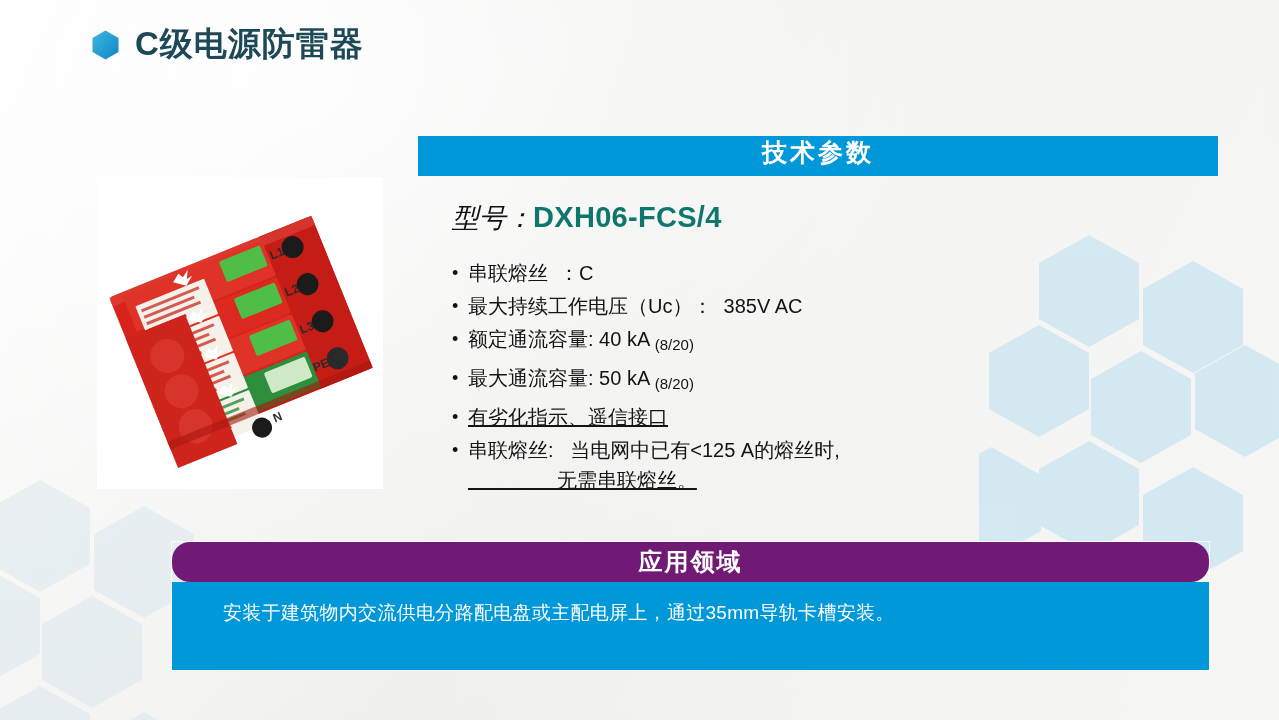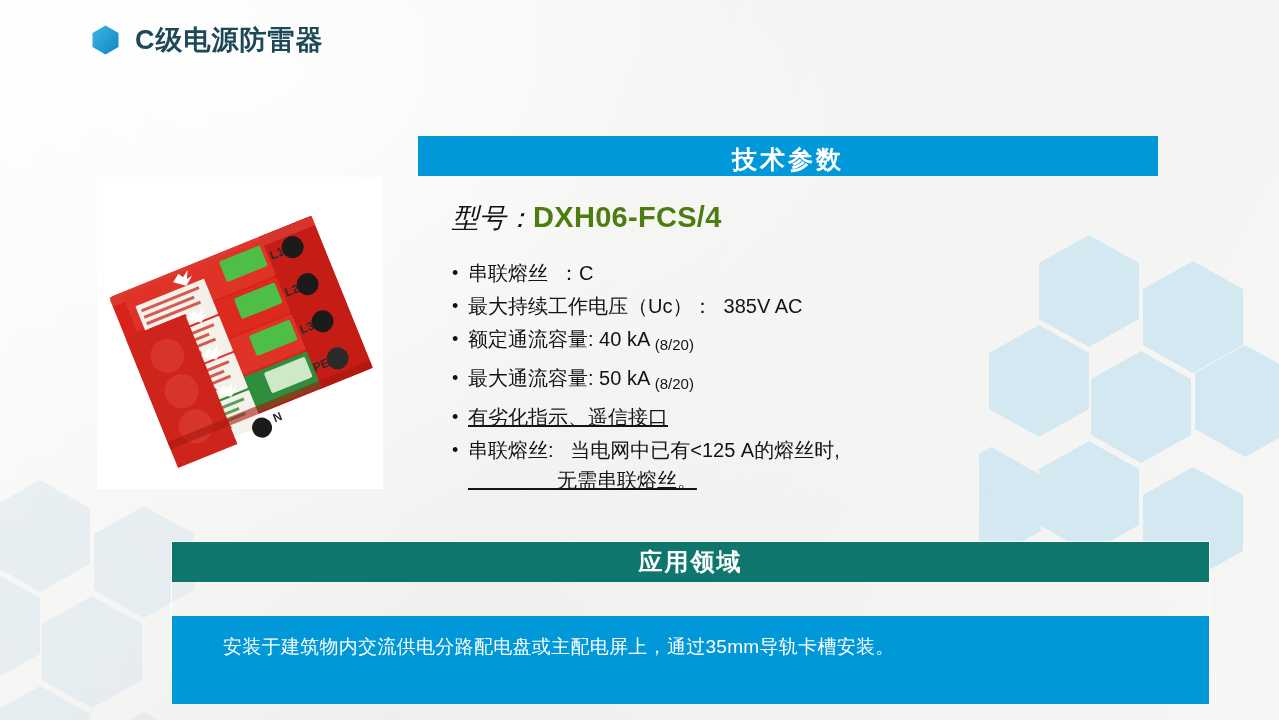--- a/index.html
+++ b/index.html
@@ -29,52 +29,52 @@
   #hex-right { right: -30px; top: 205px; width: 330px; height: 420px; }
   #hex-left  { left: -70px; bottom: -40px; width: 330px; height: 300px; }
 
   
   #title-row {
     position: absolute; left: 92px; top: 22px;
     display: flex; align-items: center; gap: 16px;
   }
   .hex-bullet { width: 27px; height: 30px; display: block; }
   #page-title {
-    font-size: 27px; font-weight: bold;
+    font-size: 33px; font-weight: bold;
     color: #1d4858;
     letter-spacing: 1px;
     white-space: nowrap;
     text-shadow: 0 1px 0 rgba(255,255,255,0.6);
   }
 
   
   #product-photo {
     position: absolute; left: 97px; top: 177px;
     width: 286px; height: 312px;
     background: #ffffff;
     overflow: hidden;
   }
   #photo-svg { display: block; width: 100%; height: 100%; }
 
   
   #tech-header {
     position: absolute; left: 418px; top: 136px;
-    width: 740px; height: 40px;
+    width: 800px; height: 40px;
     background: #0098d8;
-    display: flex; align-items: flex-end; justify-content: center;
+    display: flex; align-items: flex-start; justify-content: center;
   }
   #tech-header-text {
     color: #ffffff; font-size: 25px; font-weight: bold; letter-spacing: 3px;
   }
   #model-line {
     position: absolute; left: 452px; top: 200px;
     display: flex; align-items: baseline; white-space: nowrap;
   }
   #model-label { font-size: 27px; color: #111; letter-spacing: 0px; font-style: italic; }
-  #model-value { font-size: 29px; font-weight: bold; color: #4d7c0f; letter-spacing: 0.3px; text-align: center; }
+  #model-value { font-size: 29px; font-weight: bold; color: #0f766e; letter-spacing: 0.3px; text-align: center; }
 
   #spec-list {
     position: absolute; left: 452px; top: 258px;
     width: 700px;
   }
   .spec-item {
     display: flex; align-items: flex-start;
     margin-bottom: 3px;
     font-size: 20px; color: #141414; line-height: 30px;
   }
@@ -87,30 +87,29 @@
   .sub { font-size: 15px; vertical-align: -0.28em; letter-spacing: 0; }
   .spec-cont { display: block; white-space: pre; text-decoration: underline; }
 
   
   #app-panel {
     position: absolute; left: 172px; top: 542px;
     width: 1037px; height: 128px;
     box-shadow: 0 0 0 1px rgba(255,255,255,0.85);
   }
   #app-header {
-    height: 40px; background: #0f766e;
-    display: flex; align-items: center; justify-content: center;
+    height: 40px; background: #701a75;
+    display: flex; align-items: center; justify-content: center; border-radius: 18px;
   }
   #app-header-text {
     color: #ffffff; font-size: 24px; font-weight: bold; letter-spacing: 2px;
   }
   #app-body {
     height: 88px; background: #0098d8;
     padding: 18px 0 0 51px;
-    margin-top: 34px;
   }
   #app-body-text {
     color: #ffffff; font-size: 19px; line-height: 26px; letter-spacing: 0.3px;
   }
 </style>
 </head>
 <body>
 
 <div id="slide">
 

